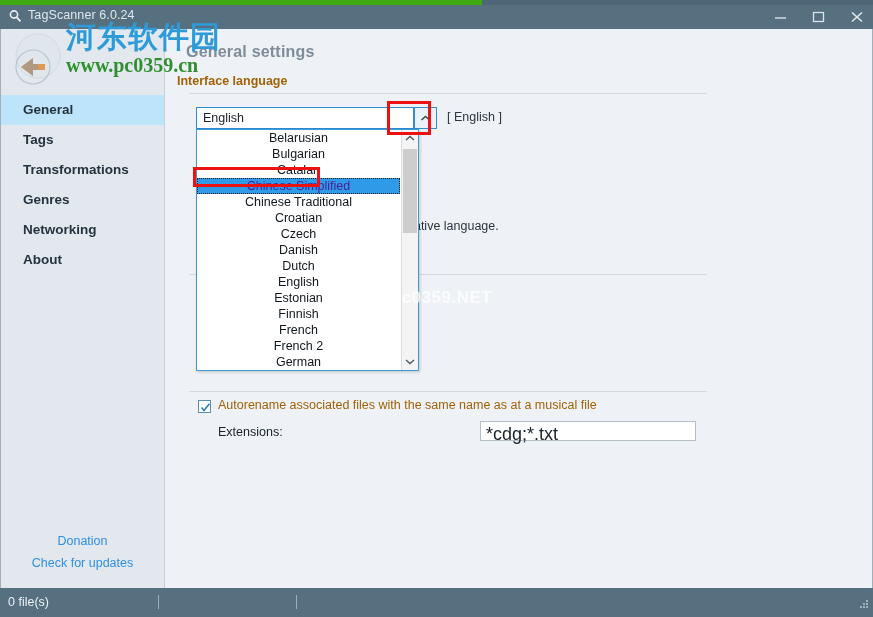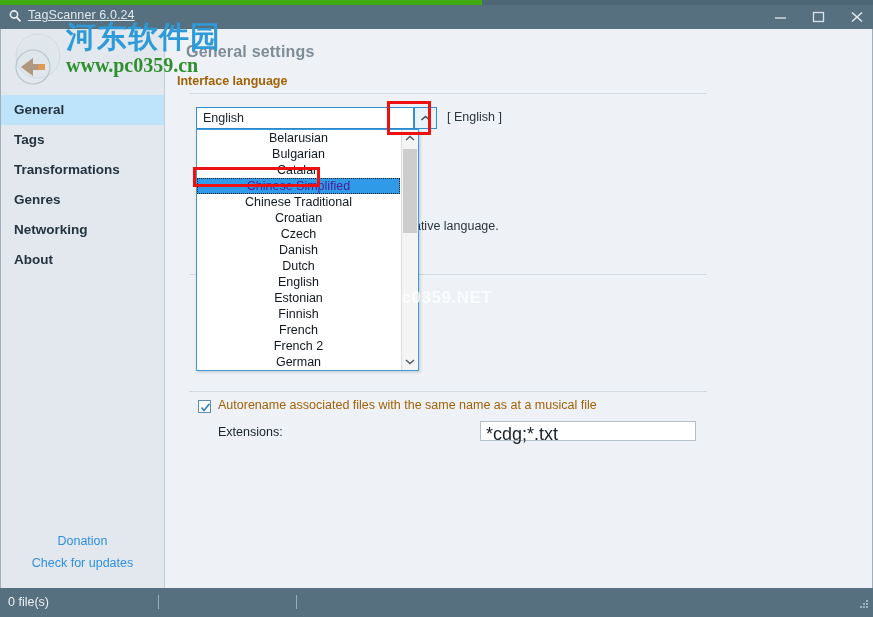--- a/index.html
+++ b/index.html
@@ -46,21 +46,20 @@
     left: 8px; top: 4px;
     width: 16px; height: 16px;
   }
   .tb-title {
     position: absolute;
     left: 28px; top: 3px;
     font-size: 12.5px;
     color: #dfe7ec;
     letter-spacing: .1px;
     white-space: nowrap;
-    text-decoration: underline;
   }
   .tb-btn {
     position: absolute;
     top: 0;
     width: 38px; height: 24px;
     cursor: default;
   }
   .tb-btn svg { position: absolute; left: 12px; top: 6px; }
   #btn-min  { left: 762px; }
   #btn-max  { left: 800px; }
@@ -94,21 +93,21 @@
     width: 62px; height: 62px;
   }
   .nav {
     position: absolute;
     left: 0; top: 66px;
     width: 163px;
   }
   .nav-item {
     height: 30px;
     line-height: 30px;
-    padding-left: 13px;
+    padding-left: 22px;
     font-size: 13.5px;
     font-weight: bold;
     color: #243340;
     cursor: default;
     box-sizing: border-box;
   }
   .nav-item.active {
     background: #bde4fb;
   }
   .sidelinks {

